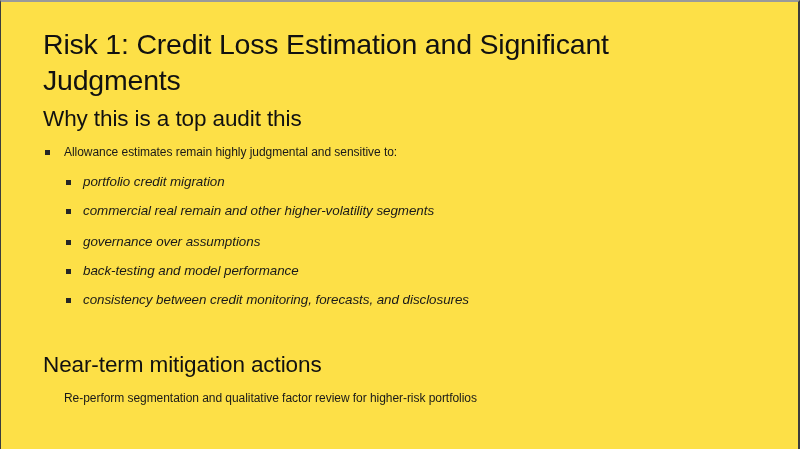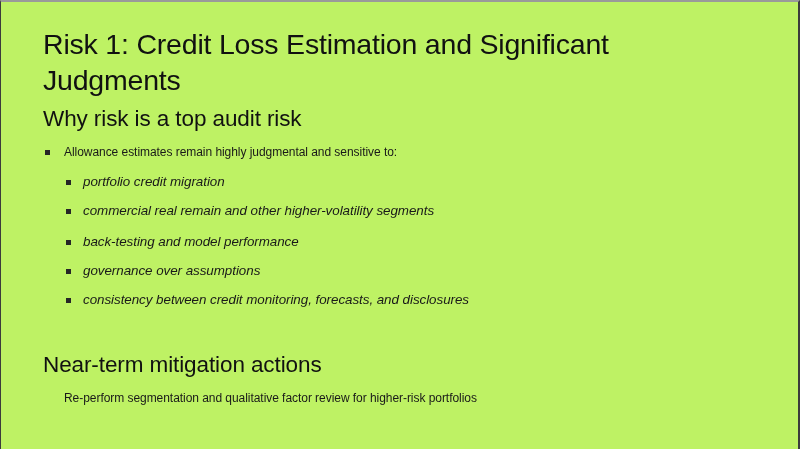--- a/index.html
+++ b/index.html
@@ -15,21 +15,21 @@
     -webkit-font-smoothing: antialiased;
   }
 
   
   #slide-frame {
     position: absolute;
     left: 0;
     top: 0;
     width: 800px;
     height: 449px;
-    background: #bef264;
+    background: #fde047;
     box-sizing: border-box;
     border-top: 2px solid #9a9a9a;
     border-left: 1px solid #3c3c3c;
     border-right: 2px solid #3c3c3c;
     overflow: hidden;
   }
 
   #slide-body {
     position: absolute;
     left: 42px;
@@ -101,21 +101,21 @@
 </style>
 </head>
 <body>
 
 <div id="slide-frame">
   <div id="slide-body">
 
     <h1 class="slide-title">Risk 1: Credit Loss Estimation and Significant Judgments</h1>
 
     <div class="section-block">
-      <h2 class="section-heading">Why risk is a top audit risk</h2>
+      <h2 class="section-heading">Why this is a top audit this</h2>
 
       <ul class="bullets level1">
         <li class="bullet-item level1">
           <span class="bullet-marker"></span>
           <span>Allowance estimates remain highly judgmental and sensitive to:</span>
         </li>
       </ul>
 
       <ul class="bullets level2">
         <li class="bullet-item level2">
@@ -125,25 +125,25 @@
         <li class="bullet-item level2">
           <span class="bullet-marker"></span>
           <span>commercial real remain and other higher-volatility segments</span>
         </li>
       </ul>
 
 
       <ul class="bullets level2">
         <li class="bullet-item level2">
           <span class="bullet-marker"></span>
-          <span>back-testing and model performance</span>
+          <span>governance over assumptions</span>
         </li>
         <li class="bullet-item level2">
           <span class="bullet-marker"></span>
-          <span>governance over assumptions</span>
+          <span>back-testing and model performance</span>
         </li>
         <li class="bullet-item level2">
           <span class="bullet-marker"></span>
           <span>consistency between credit monitoring, forecasts, and disclosures</span>
         </li>
       </ul>
     </div>
 
     <div class="section-gap"></div>
 

